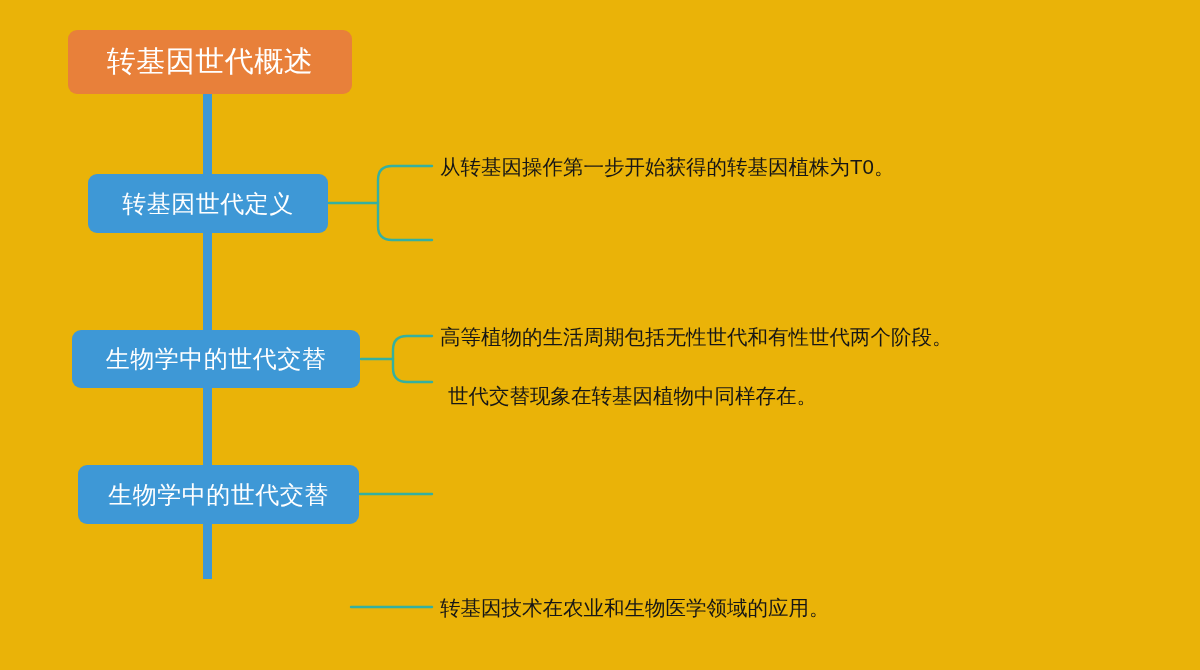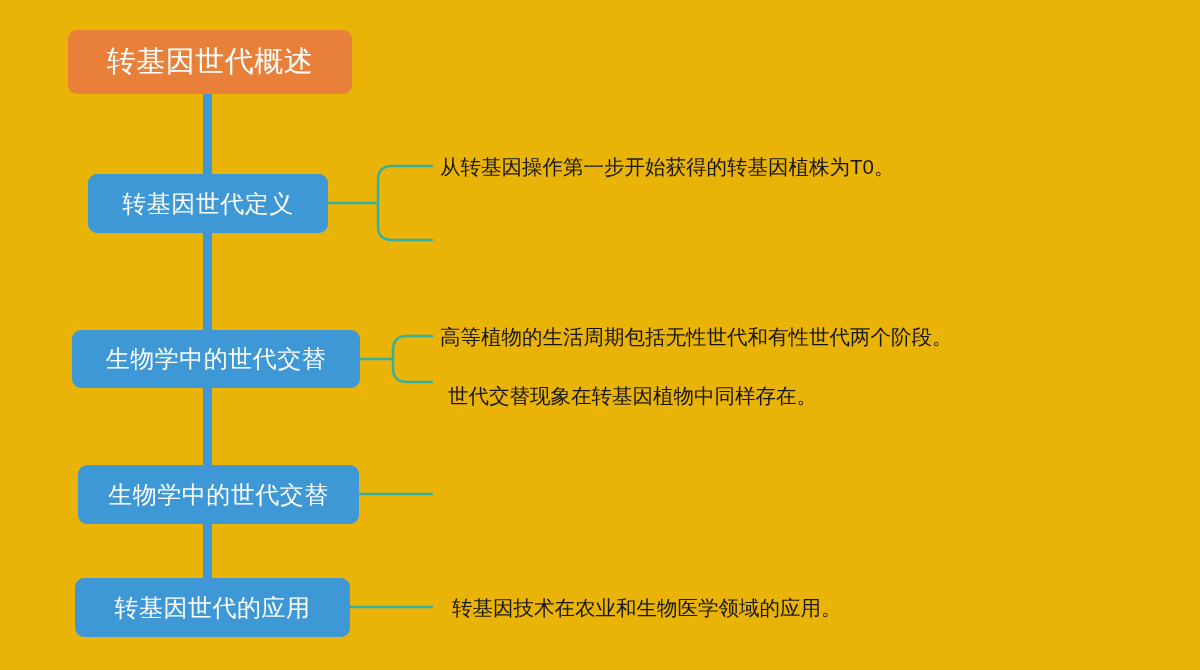--- a/index.html
+++ b/index.html
@@ -84,23 +84,20 @@
   </div>
 
   <div class="node branch" style="left:72px; top:330px; width:288px; height:58px;">
     <span>生物学中的世代交替</span>
   </div>
 
   <div class="node branch" style="left:78px; top:465px; width:281px; height:59px;">
     <span>生物学中的世代交替</span>
   </div>
 
-  <div class="node branch" style="left:75px; top:578px; width:275px; height:59px;">
-    <span>转基因世代的应用</span>
-  </div>
 
   <svg class="connectors" viewBox="0 0 1200 670" xmlns="http://www.w3.org/2000/svg">
     <g fill="none" stroke="#35b0a0" stroke-width="2.4" stroke-linecap="round">
 
       <path d="M329,203 L378,203"></path>
       <path d="M432,166 L392,166 Q378,166 378,180 L378,226 Q378,240 392,240 L432,240"></path>
 
       <path d="M361,359 L393,359"></path>
       <path d="M432,336 L407,336 Q393,336 393,350 L393,368 Q393,382 407,382 L432,382"></path>
 
@@ -111,15 +108,15 @@
   </svg>
 
   <div class="leaf" style="left:440px; top:155px;">从转基因操作第一步开始获得的转基因植株为T0。</div>
 
 
   <div class="leaf" style="left:440px; top:325px;">高等植物的生活周期包括无性世代和有性世代两个阶段。</div>
 
   <div class="leaf" style="left:440px; top:384px;margin-left:8px;">世代交替现象在转基因植物中同样存在。</div>
 
 
-  <div class="leaf" style="left:440px; top:596px;margin-left:12px;">转基因技术在农业和生物医学领域的应用。</div>
+  <div class="leaf" style="left:440px; top:596px;">转基因技术在农业和生物医学领域的应用。</div>
 
 </div>
 
 </body></html>

